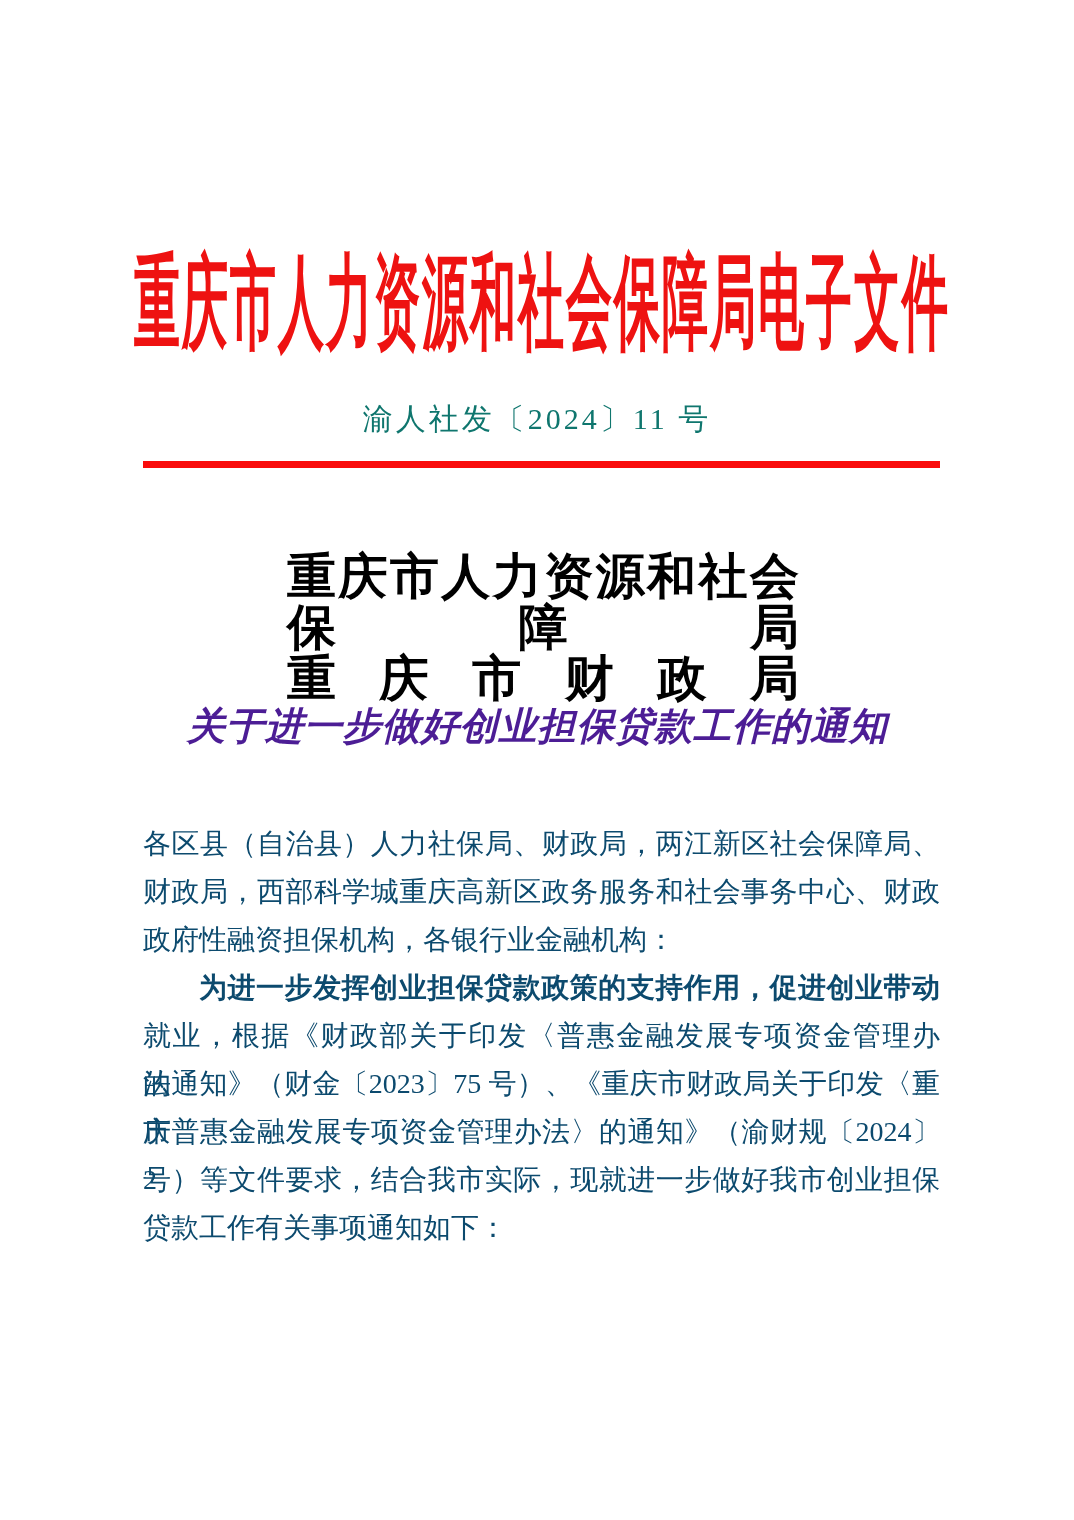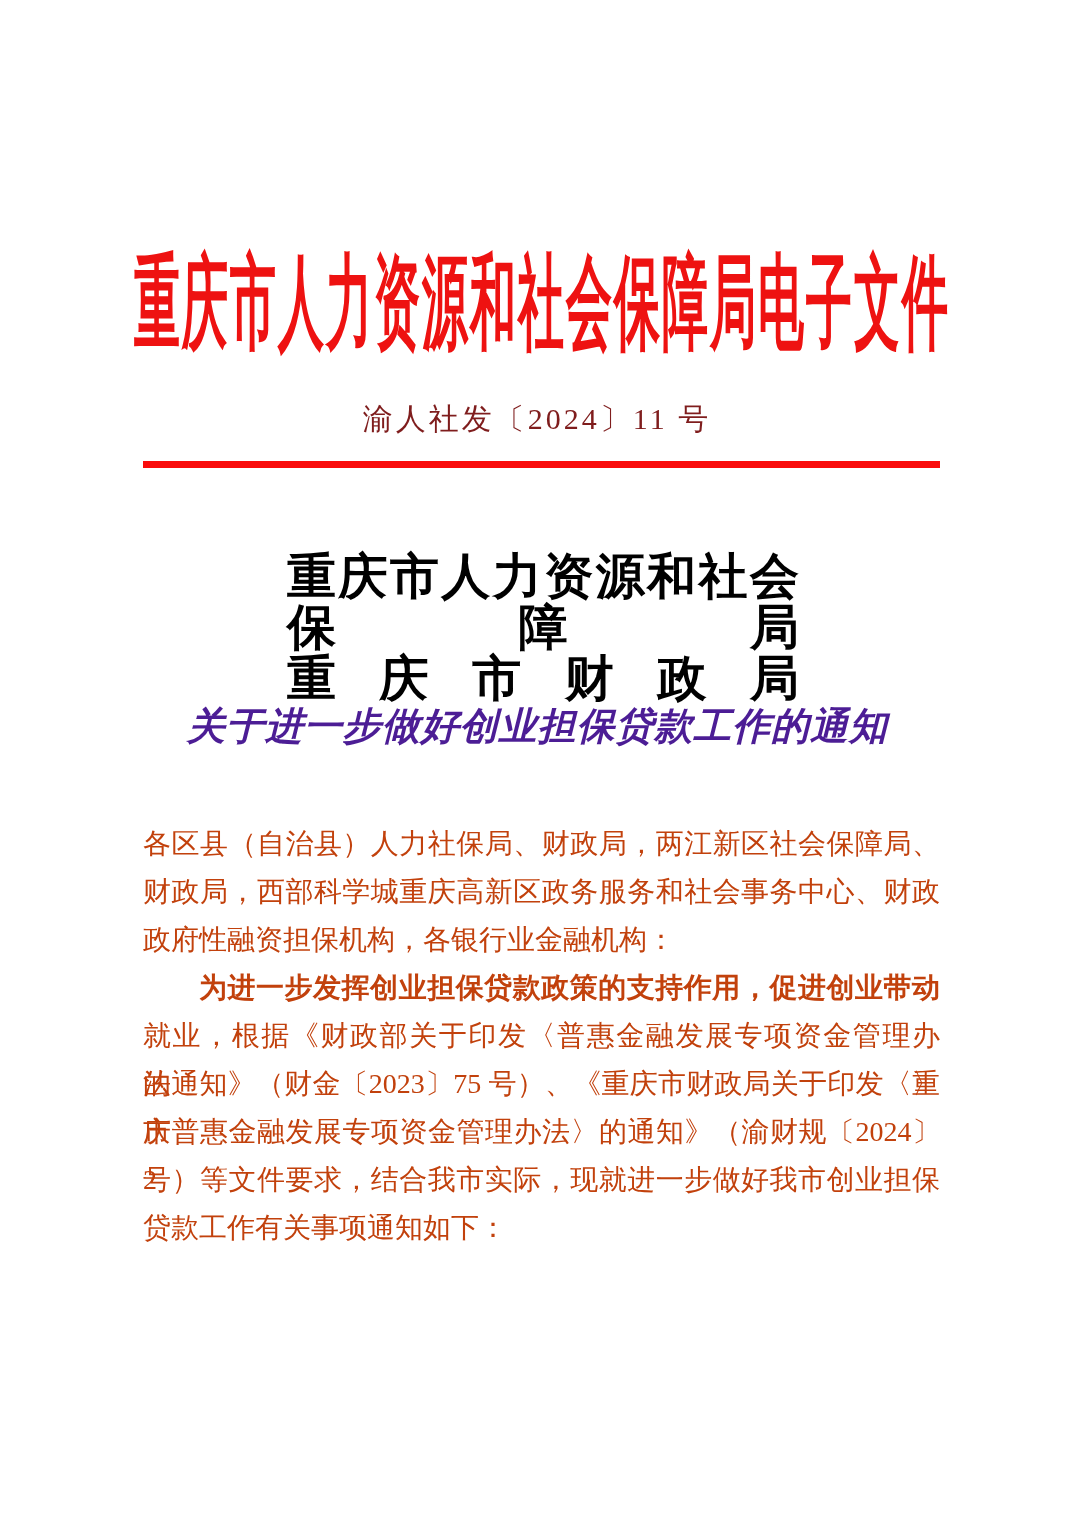--- a/index.html
+++ b/index.html
@@ -42,21 +42,21 @@
   
   .docnum {
     position: absolute;
     left: 0;
     top: 401px;
     width: 1074px;
     text-align: center;
     font-size: 30px;
     line-height: 36px;
     letter-spacing: 3px;
-    color: #7f1d1d;
+    color: #0f766e;
     white-space: nowrap;
   }
 
   
   .red-rule {
     position: absolute;
     left: 143px;
     top: 461px;
     width: 797px;
     height: 7px;
@@ -97,21 +97,21 @@
     position: absolute;
     left: 143px;
     top: 820px;
     width: 797px;
   }
   .b-line {
     font-size: 28px;
     line-height: 48px;
     height: 48px;
     text-align: left;
-    color: #c2410c;
+    color: #0c4a6e;
     white-space: nowrap;
   }
   .b-line.j {
     text-align: justify;
     text-align-last: justify;
     white-space: normal;
   }
   .b-line.indent {
     text-indent: 2em;
     font-weight: bold;

